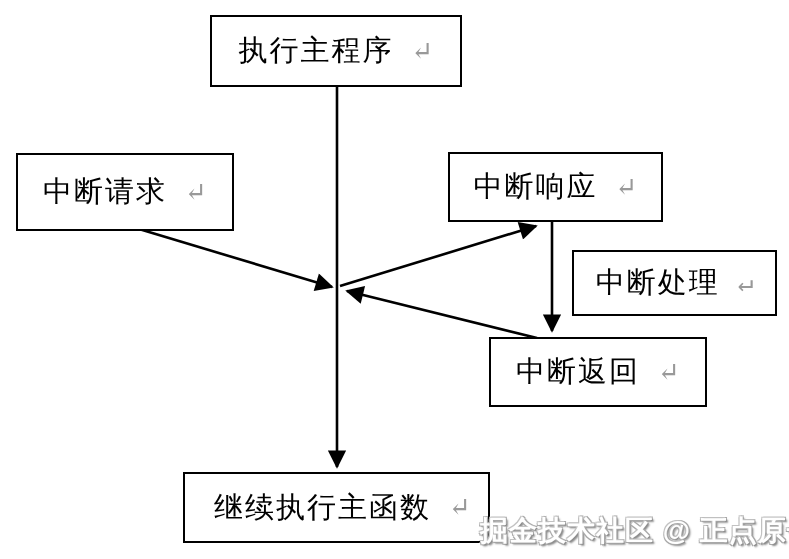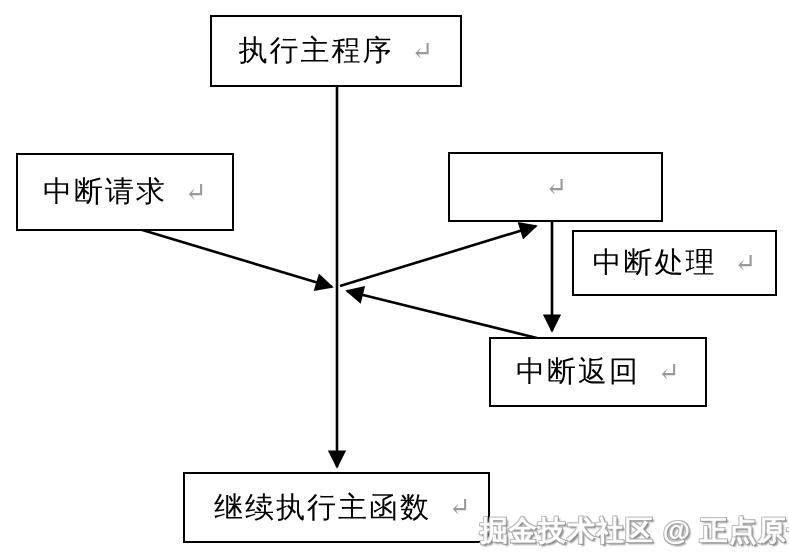--- a/index.html
+++ b/index.html
@@ -40,21 +40,21 @@
   }
   .node .return-mark {
     color: #999999;
     font-size: 26px;
     margin-left: 2px;
     letter-spacing: 0;
   }
   .node-main-program   { left: 210px; top: 15px;  width: 252px; height: 72px; }
   .node-interrupt-request  { left: 16px;  top: 153px; width: 218px; height: 78px; }
   .node-interrupt-response { left: 448px; top: 152px; width: 215px; height: 70px; }
-  .node-interrupt-handling { left: 572px; top: 230px; width: 205px; height: 66px; }
+  .node-interrupt-handling { left: 572px; top: 250px; width: 205px; height: 66px; font-family: Liberation Mono, monospace; }
   .node-interrupt-return   { left: 445px; top: 337px; width: 218px; height: 70px; margin-left: 44px; }
   .node-continue-main  { left: 183px; top: 472px; width: 307px; height: 71px; padding-left: 12px; }
   .watermark {
     position: absolute;
     left: 480px;
     top: 512px;
     z-index: 3;
     font-family: "Liberation Sans", "DejaVu Sans", sans-serif;
     font-weight: bold;
     font-size: 28px;
@@ -96,20 +96,21 @@
     <span>执行主程序</span>
     <span class="return-mark">↵</span>
   </div>
 
   <div class="node node-interrupt-request">
     <span>中断请求</span>
     <span class="return-mark">↵</span>
   </div>
 
   <div class="node node-interrupt-response">
+    <span>中断响应</span>
     <span class="return-mark">↵</span>
   </div>
 
   <div class="node node-interrupt-handling">
     <span>中断处理</span>
     <span class="return-mark">↵</span>
   </div>
 
   <div class="node node-interrupt-return">
     <span>中断返回</span>

